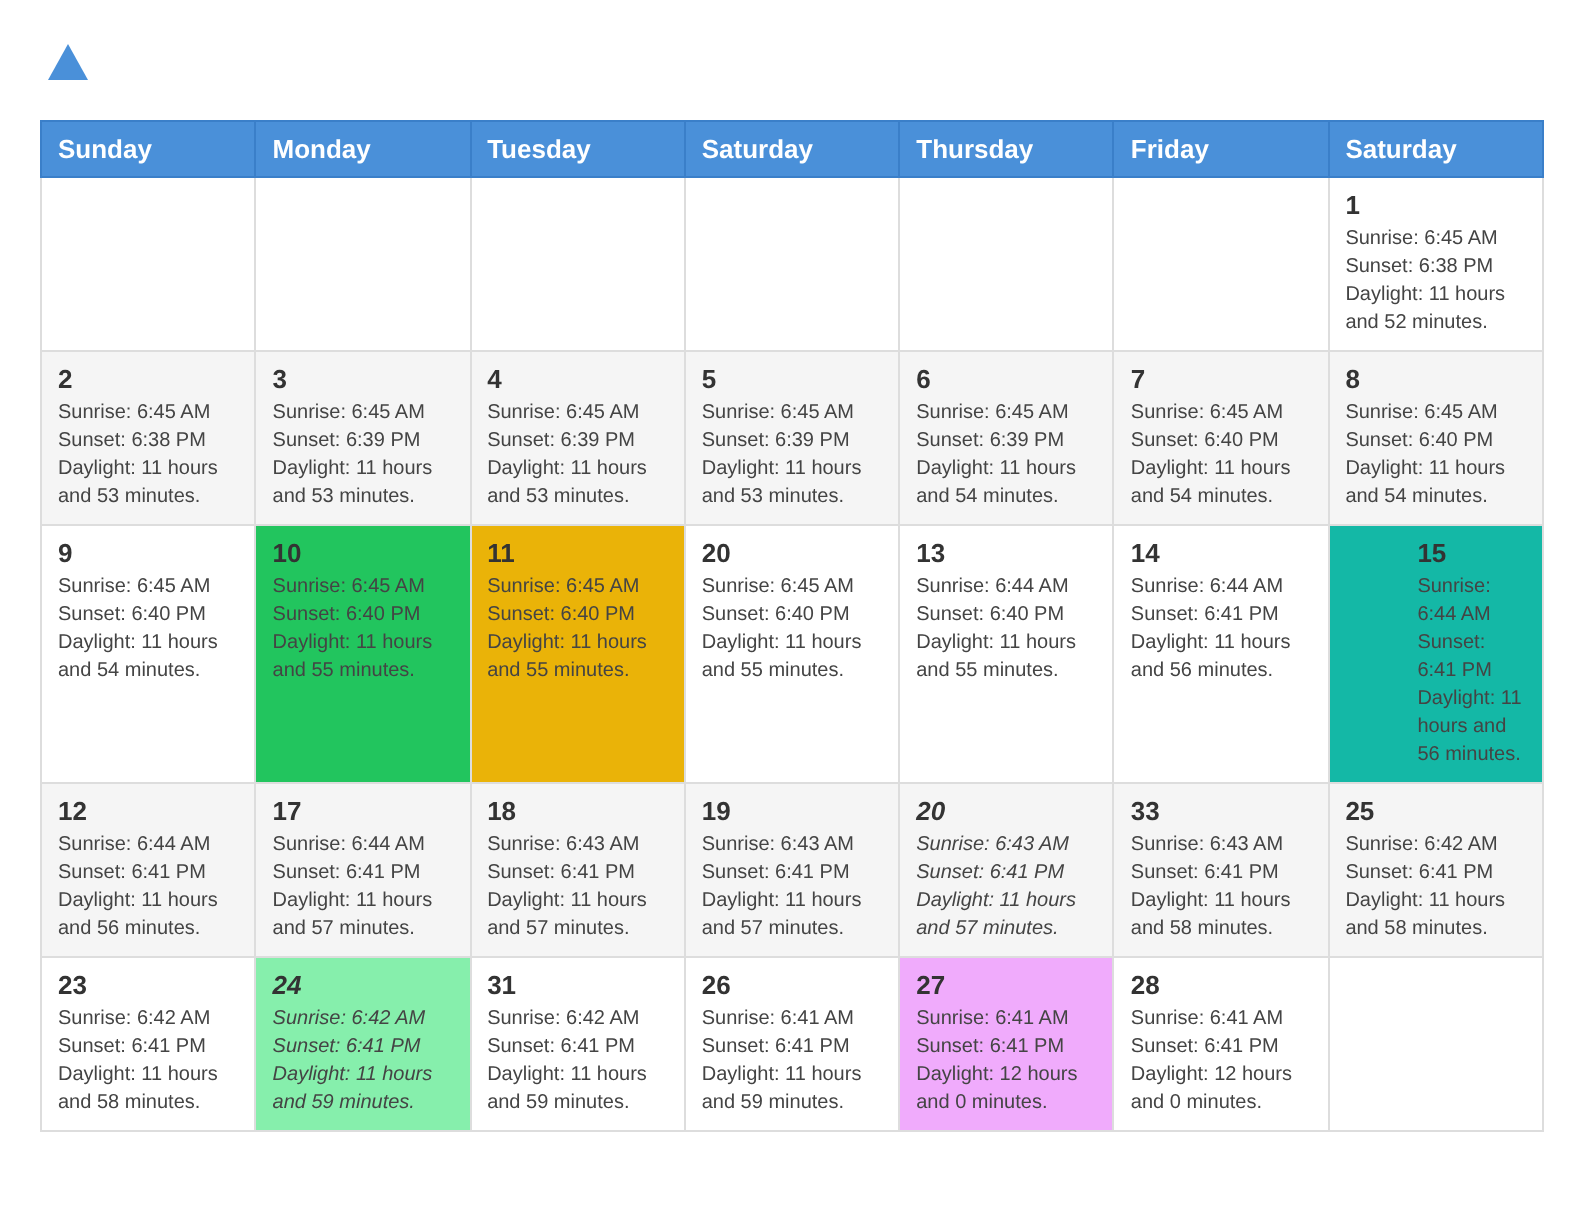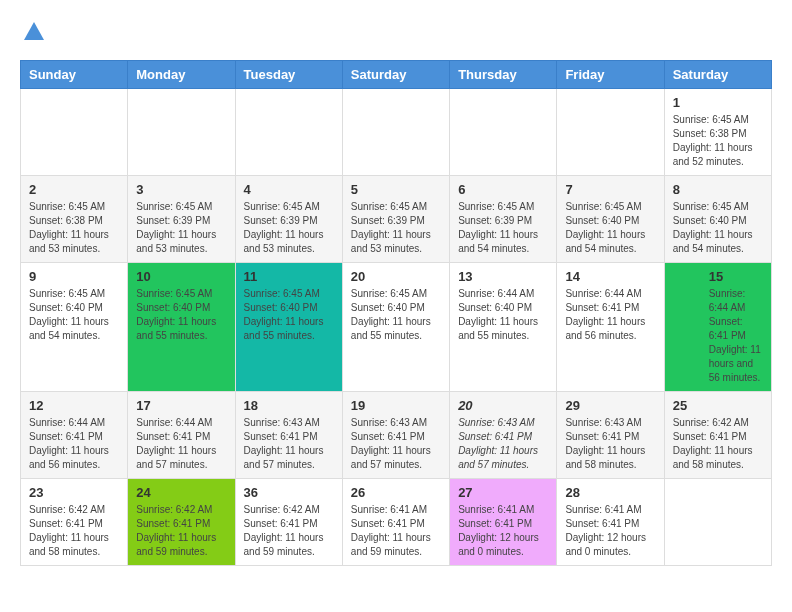--- a/index.html
+++ b/index.html
@@ -197,21 +197,21 @@
           <div class="day-info" style="white-space: pre-line;">Sunrise: 6:45 AM
 Sunset: 6:40 PM
 Daylight: 11 hours and 54 minutes.</div>
         </td>
         <td style="background-color: #22c55e;">
           <span class="day-number">10</span>
           <div class="day-info" style="white-space: pre-line;">Sunrise: 6:45 AM
 Sunset: 6:40 PM
 Daylight: 11 hours and 55 minutes.</div>
         </td>
-        <td style="background-color: #14b8a6;">
+        <td style="background-color: #eab308;">
           <span class="day-number">11</span>
           <div class="day-info" style="white-space: pre-line;">Sunrise: 6:45 AM
 Sunset: 6:40 PM
 Daylight: 11 hours and 55 minutes.</div>
         </td>
         <td style="background-color: rgb(255, 255, 255);">
           <span class="day-number">20</span>
           <div class="day-info" style="white-space: pre-line;">Sunrise: 6:45 AM
 Sunset: 6:40 PM
 Daylight: 11 hours and 55 minutes.</div>
@@ -221,21 +221,21 @@
           <div class="day-info" style="white-space: pre-line;">Sunrise: 6:44 AM
 Sunset: 6:40 PM
 Daylight: 11 hours and 55 minutes.</div>
         </td>
         <td style="background-color: rgb(255, 255, 255);">
           <span class="day-number">14</span>
           <div class="day-info" style="white-space: pre-line;">Sunrise: 6:44 AM
 Sunset: 6:41 PM
 Daylight: 11 hours and 56 minutes.</div>
         </td>
-        <td style="background-color: #22c55e; padding-left: 44px;">
+        <td style="background-color: #14b8a6; padding-left: 44px;">
           <span class="day-number">15</span>
           <div class="day-info" style="white-space: pre-line;">Sunrise: 6:44 AM
 Sunset: 6:41 PM
 Daylight: 11 hours and 56 minutes.</div>
         </td>
       </tr>
       <tr>
         <td style="background-color: rgb(245, 245, 245);">
           <span class="day-number">12</span>
           <div class="day-info" style="white-space: pre-line;">Sunrise: 6:44 AM
@@ -260,47 +260,47 @@
 Sunset: 6:41 PM
 Daylight: 11 hours and 57 minutes.</div>
         </td>
         <td style="background-color: rgb(245, 245, 245); font-style: italic;">
           <span class="day-number">20</span>
           <div class="day-info" style="white-space: pre-line;">Sunrise: 6:43 AM
 Sunset: 6:41 PM
 Daylight: 11 hours and 57 minutes.</div>
         </td>
         <td style="background-color: rgb(245, 245, 245);">
-          <span class="day-number">29</span>
+          <span class="day-number">33</span>
           <div class="day-info" style="white-space: pre-line;">Sunrise: 6:43 AM
 Sunset: 6:41 PM
 Daylight: 11 hours and 58 minutes.</div>
         </td>
         <td style="background-color: rgb(245, 245, 245);">
           <span class="day-number">25</span>
           <div class="day-info" style="white-space: pre-line;">Sunrise: 6:42 AM
 Sunset: 6:41 PM
 Daylight: 11 hours and 58 minutes.</div>
         </td>
       </tr>
       <tr>
         <td style="background-color: rgb(255, 255, 255);">
           <span class="day-number">23</span>
           <div class="day-info" style="white-space: pre-line;">Sunrise: 6:42 AM
 Sunset: 6:41 PM
 Daylight: 11 hours and 58 minutes.</div>
         </td>
-        <td style="background-color: #84cc16;">
+        <td style="background-color: #86efac; font-style: italic;">
           <span class="day-number">24</span>
           <div class="day-info" style="white-space: pre-line;">Sunrise: 6:42 AM
 Sunset: 6:41 PM
 Daylight: 11 hours and 59 minutes.</div>
         </td>
         <td style="background-color: rgb(255, 255, 255);">
-          <span class="day-number">36</span>
+          <span class="day-number">31</span>
           <div class="day-info" style="white-space: pre-line;">Sunrise: 6:42 AM
 Sunset: 6:41 PM
 Daylight: 11 hours and 59 minutes.</div>
         </td>
         <td style="background-color: rgb(255, 255, 255);">
           <span class="day-number">26</span>
           <div class="day-info" style="white-space: pre-line;">Sunrise: 6:41 AM
 Sunset: 6:41 PM
 Daylight: 11 hours and 59 minutes.</div>
         </td>

